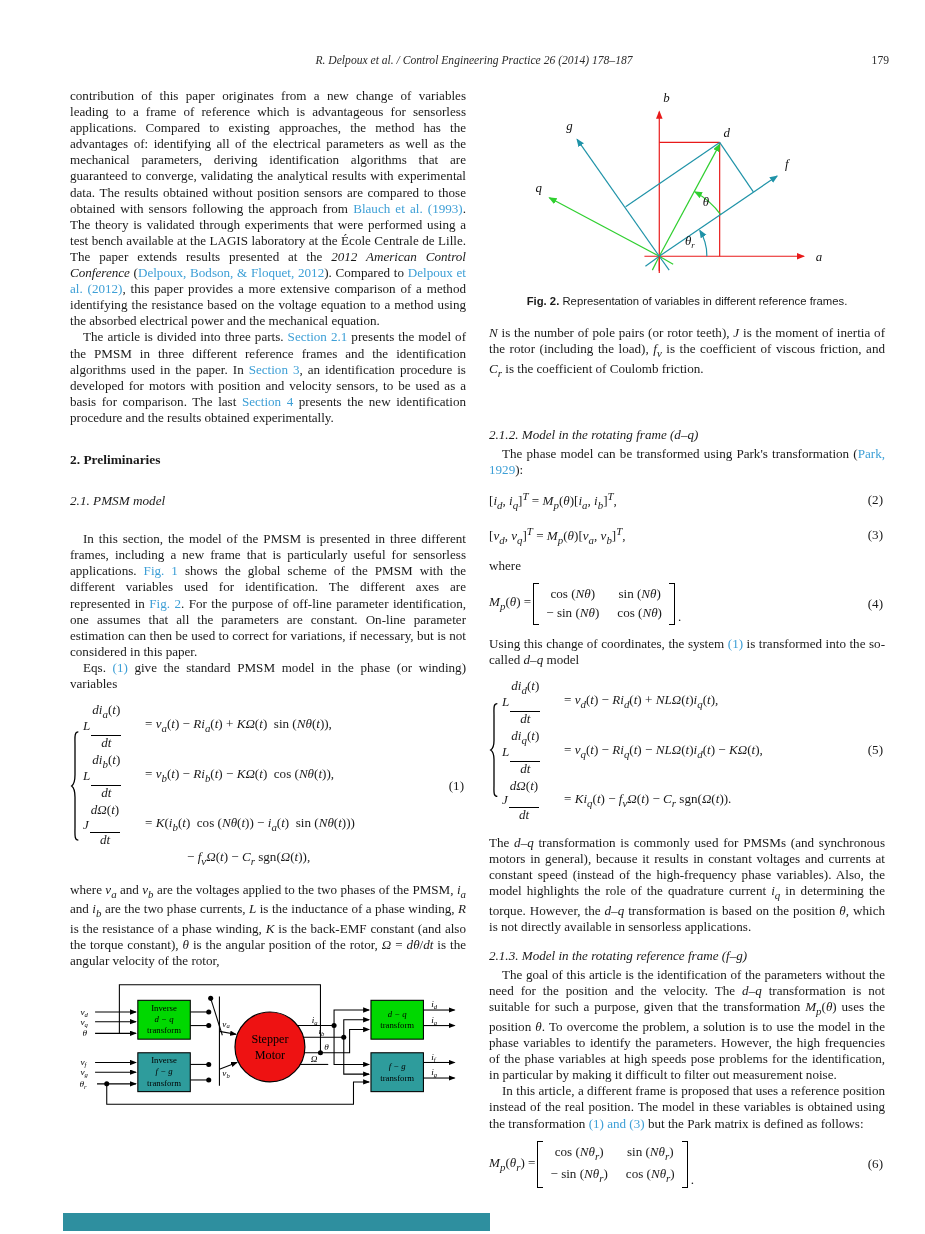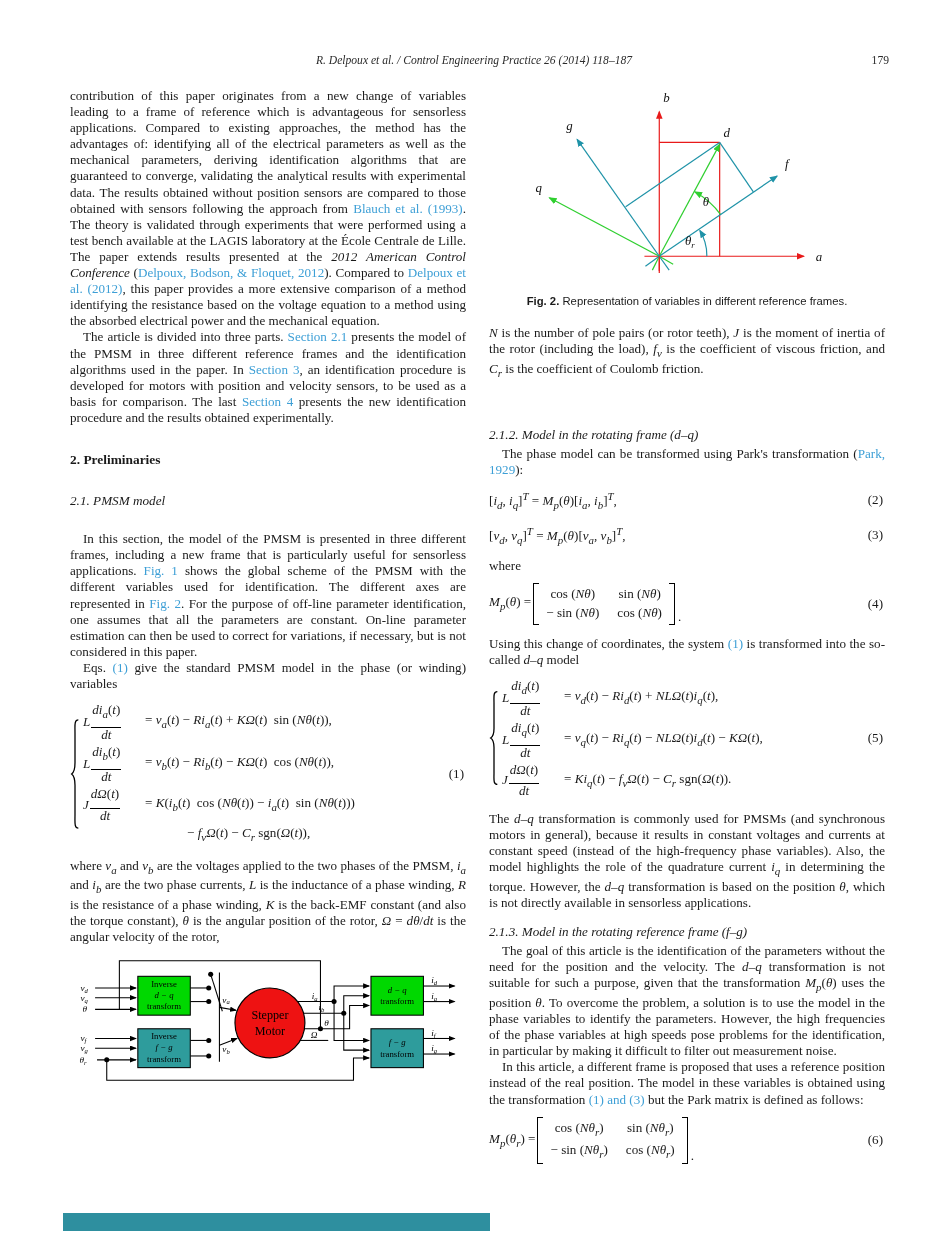--- a/index.html
+++ b/index.html
@@ -19,21 +19,21 @@
   h4.sssec{font-size:13.1px;font-weight:normal;font-style:italic;margin:13px 0 3px 0;text-align:left;}
   
   .eq{position:relative;display:flex;align-items:center;margin:9px 0 11px 0;font-size:13.1px;text-align:left;}
   .eq .eqnum{position:absolute;right:2px;top:50%;transform:translateY(-50%);font-style:normal;}
   .brace{display:flex;align-items:center;margin-right:3px;}
   .eqlines{display:flex;flex-direction:column;}
   .eqrow{display:flex;align-items:center;margin:1.5px 0;}
   .eqrow .lhs{display:inline-flex;align-items:center;min-width:62px;}
   .cont{margin-left:104px;}
   .fr{display:inline-flex;flex-direction:column;text-align:center;margin:0 3px 0 1px;}
-  .fr .nu{border-bottom:1px solid #000;line-height:1.06;padding:0 1px 7px 1px;}
+  .fr .nu{border-bottom:1px solid #000;line-height:1.06;padding:0 1px 15px 1px;}
   .fr .de{line-height:1.06;}
   .eqline{margin:10px 0;}
   .mxwrap{display:inline-flex;align-items:stretch;margin:0 2px;}
   .mxb{width:5px;border:1.3px solid #000;}
   .mxb.l{border-right:0;}
   .mxb.r{border-left:0;}
   .mx{display:grid;grid-template-columns:auto auto;column-gap:18px;row-gap:3px;padding:3px 7px;}
   .mx .c{text-align:center;line-height:1.25;}
   .mtail{align-self:flex-end;margin-left:1px;}
   
@@ -41,21 +41,21 @@
   .figcap{font-family:"Liberation Sans",sans-serif;font-size:11.3px;color:#1a1a1a;
           text-align:center;margin-top:7px;line-height:14px;}
   svg text{font-family:"Liberation Serif",serif;}
   .bstrip{position:absolute;left:63px;top:1213px;width:427px;height:18px;background:#2e8f9f;}
 </style>
 </head>
 <body>
 
 <div class="page">
 
-  <div class="runhead">R. Delpoux et al. / Control Engineering Practice 26 (2014) 118–187</div>
+  <div class="runhead">R. Delpoux et al. / Control Engineering Practice 26 (2014) 178–187</div>
   <div class="pagenum">179</div>
 
   <div class="col col-l">
     <p class="body">contribution of this paper originates from a new change of variables leading to a frame of reference which is advantageous for sensorless applications. Compared to existing approaches, the method has the advantages of: identifying all of the electrical parameters as well as the mechanical parameters, deriving identification algorithms that are guaranteed to converge, validating the analytical results with experimental data. The results obtained without position sensors are compared to those obtained with sensors following the approach from <span class="lk">Blauch et al. (1993)</span>. The theory is validated through experiments that were performed using a test bench available at the LAGIS laboratory at the École Centrale de Lille. The paper extends results presented at the <i>2012 American Control Conference</i> (<span class="lk">Delpoux, Bodson, &amp; Floquet, 2012</span>). Compared to <span class="lk">Delpoux et al. (2012)</span>, this paper provides a more extensive comparison of a method identifying the resistance based on the voltage equation to a method using the absorbed electrical power and the mechanical equation.</p>
     <p class="body ind">The article is divided into three parts. <span class="lk">Section 2.1</span> presents the model of the PMSM in three different reference frames and the identification algorithms used in the paper. In <span class="lk">Section 3</span>, an identification procedure is developed for motors with position and velocity sensors, to be used as a basis for comparison. The last <span class="lk">Section 4</span> presents the new identification procedure and the results obtained experimentally.</p>
 
     <h2 class="sec">2. Preliminaries</h2>
     <h3 class="ssec">2.1. PMSM model</h3>
 
     <p class="body ind">In this section, the model of the PMSM is presented in three different frames, including a new frame that is particularly useful for sensorless applications. <span class="lk">Fig. 1</span> shows the global scheme of the PMSM with the different variables used for identification. The different axes are represented in <span class="lk">Fig. 2</span>. For the purpose of off-line parameter identification, one assumes that all the parameters are constant. On-line parameter estimation can then be used to correct for variations, if necessary, but is not considered in this paper.</p>

